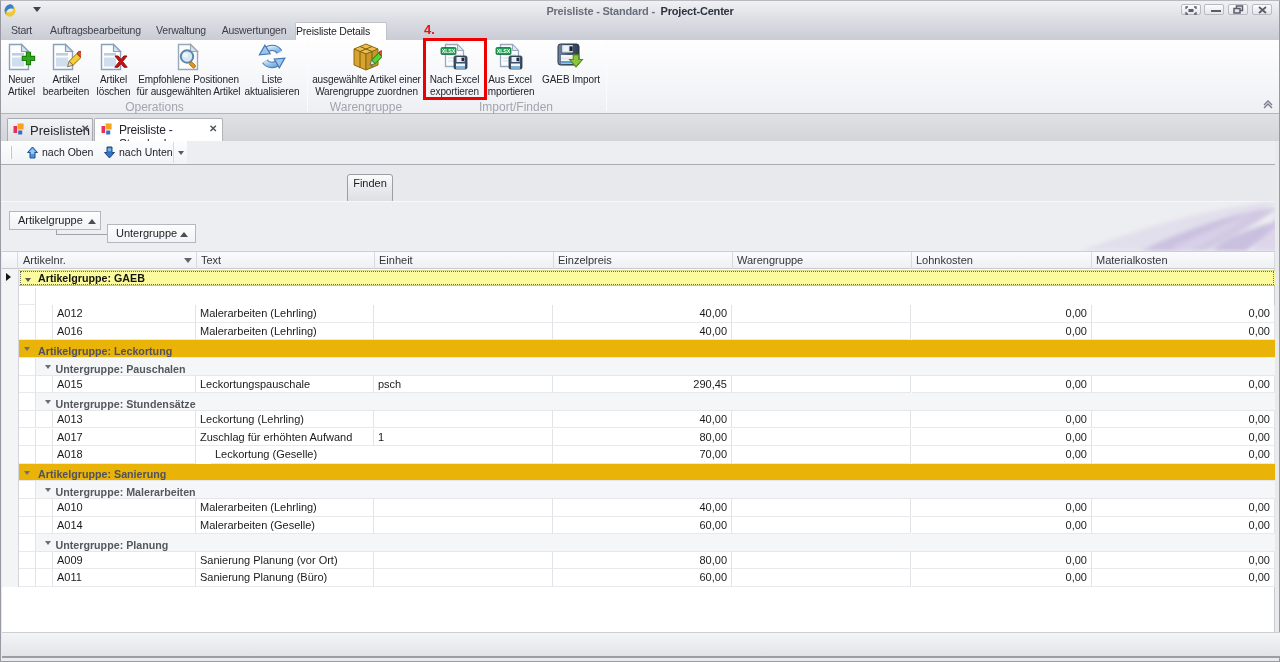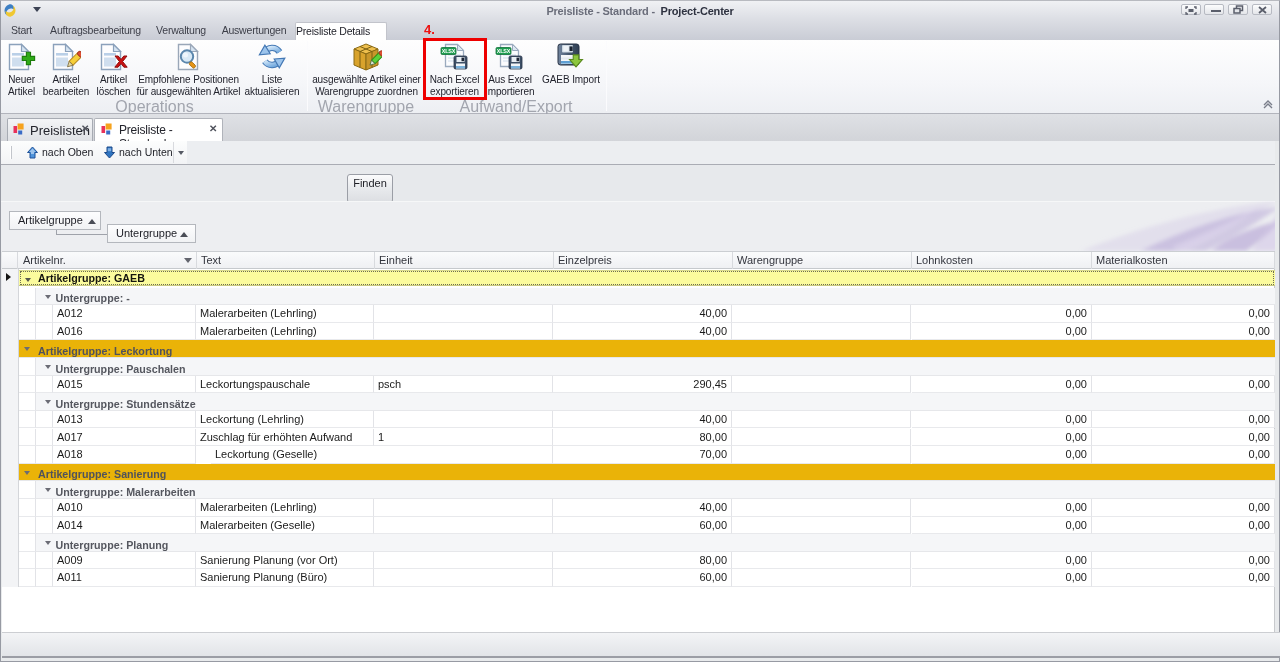--- a/index.html
+++ b/index.html
@@ -13,21 +13,21 @@
 
 #tabrow{left:0;top:21px;width:1278px;height:18px;background:transparent}
 .rtab{top:21px;height:18px;line-height:17px;font-size:10.5px;letter-spacing:-0.2px;color:#3c3e48;text-align:center;white-space:nowrap}
 #acttab{left:294px;top:21px;width:92px;height:18px;background:#fff;border:1px solid #c2c4cb;border-bottom:none;border-radius:2px 2px 0 0;line-height:17px;text-align:left;font-size:10.5px;letter-spacing:-0.2px;color:#23242c;white-space:nowrap}
 
 #ribbon{left:0;top:39px;width:1278px;height:74px;background:linear-gradient(#fefefe,#f5f6f9 60%,#edeff3);border-bottom:1px solid #b2b4bc}
 .rsep{top:1px;width:1px;height:70px;background:#d6d8de;border-right:1px solid #fbfbfd}
 .rbtn{top:2px;height:58px;text-align:center;font-size:10px;letter-spacing:-0.1px;color:#23242e;white-space:nowrap}
 .rbtn .ic{display:block;margin:1px auto 0}
 .rlabel{position:absolute;left:-40px;right:-40px;top:32px;line-height:11.8px}
-.glabel{top:61px;height:12px;font-size:16px;color:#a2a5ae;text-align:center;line-height:12px}
+.glabel{top:61px;height:12px;font-size:12px;color:#a2a5ae;text-align:center;line-height:12px}
 #chev{left:1261px;top:60px}
 #redbox{left:422px;top:37px;width:64px;height:62px;border:3px solid #ee0000}
 #rednum{left:423px;top:21px;font-size:13px;font-weight:bold;color:#ee1111}
 
 #dtabbar{left:0;top:113px;width:1278px;height:27px;background:linear-gradient(#dfe1e5,#d2d4d9)}
 .dtab{top:4px;height:23px;border:1px solid #a7abb3;border-bottom:none;border-radius:2px 2px 0 0;font-size:11px}
 #dtab1{left:6px;width:86px;background:linear-gradient(#f4f5f7,#dfe1e5)}
 #dtab2{left:93px;width:129px;background:#fff;border-color:#b0b3ba}
 .dtx{position:absolute;top:4px;color:#23242c}
 .closex{position:absolute;top:4px;font-size:10px;color:#4f525c;font-weight:bold}
@@ -235,21 +235,21 @@
           <rect x="13.5" y="3.4" width="3.2" height="4.6" fill="#1a2330"></rect>
           <rect x="5" y="12" width="15" height="9" fill="#f4f6f8"></rect>
           <rect x="5" y="14.5" width="15" height="2" fill="#e2e8ee"></rect>
           <rect x="5" y="18" width="15" height="2.6" fill="#5e9fd4"></rect>
           <path d="M22 14 h6 v5 h4 l-7 8 l-7 -8 h4 z" transform="translate(-3,-1) scale(0.92)" fill="#8cc63e" stroke="#5a8a1e" stroke-width="1.2"></path>
         </svg>
         <div class="rlabel" style="">GAEB Import</div>
       </div>
 <div class="abs glabel" style="left:1px;width:305px">Operations</div>
 <div class="abs glabel" style="left:307px;width:116px">Warengruppe</div>
-<div class="abs glabel" style="left:425px;width:180px">Aufwand/Export</div>
+<div class="abs glabel" style="left:425px;width:180px">Import/Finden</div>
 <svg class="abs" id="chev" width="12" height="10" viewBox="0 0 12 10">
         <path d="M2 8 L6 4 L10 8 M2 5 L6 1 L10 5" fill="none" stroke="#7a7e8a" stroke-width="1.4"></path>
       </svg>
 </div>
 <div class="abs" id="rednum">4.</div>
 <div class="abs" id="redbox"></div>
 <div class="abs" id="dtabbar">
 <div class="dtab abs" id="dtab1">
         <svg width="13" height="13" viewBox="0 0 13 13" style="position:absolute;left:5px;top:4px">
           <rect x="0.5" y="3" width="3.6" height="7" fill="#e8315a"></rect>
@@ -322,24 +322,20 @@
       <div class="abs hcell" style="left:1090px;width:183px">Materialkosten</div>
     </div>
 <div class="abs" id="grid">
       <div class="abs" id="gleft"></div>
       <div class="abs grow yellow" style="left:17px;top:0.9px;width:1256px;height:16.6px">
         <span style="position:absolute;left:6px;top:7px;width:0;height:0;border-left:3.5px solid transparent;border-right:3.5px solid transparent;border-top:4.5px solid #55564f"></span>
         <span style="position:absolute;left:19px;top:1.5px;font-weight:bold;color:#14140f;font-size:10.7px">Artikelgruppe: GAEB</span>
       </div>
       <div class="abs" style="left:4px;top:3.9px;width:0;height:0;border-top:4.5px solid transparent;border-bottom:4.5px solid transparent;border-left:5.5px solid #151515"></div>
       <div class="abs" style="left:17px;top:18.5px;width:17px;height:17.6px;background:#fff;border-right:1px solid #e2e3e7;border-bottom:1px solid #e8e9ec"></div>
-      <div class="abs grow sub" style="left:34px;top:18.5px;width:1239px;height:17.6px;line-height:17px">
-        <span style="position:absolute;left:9px;top:7px;width:0;height:0;border-left:3.5px solid transparent;border-right:3.5px solid transparent;border-top:4.5px solid #6b6c75"></span>
-        <span style="position:absolute;left:19.5px;top:2.5px;font-size:10.7px">Untergruppe: -</span>
-      </div>
       <div class="abs grow" style="left:17px;top:36.1px;width:1256px;height:17.6px">
         <div class="abs" style="left:0px;top:0;width:17px;height:100%;background:#fff;border-right:1px solid #e2e3e7;border-bottom:1px solid #e8e9ec"></div>
         <div class="abs" style="left:17px;top:0;width:17px;height:100%;background:#fff;border-right:1px solid #e2e3e7;border-bottom:1px solid #e8e9ec"></div>
         <div class="dcell" style="left:34px;width:143px;padding-left:4px">A012</div>
         <div class="dcell" style="left:177px;width:178px;padding-left:4px">Malerarbeiten (Lehrling)</div>
         <div class="dcell" style="left:355px;width:179px;padding-left:4px"></div>
         <div class="dcell num" style="left:534px;width:179px">40,00</div>
         <div class="dcell" style="left:713px;width:179px"></div>
         <div class="dcell num" style="left:893px;width:180px">0,00</div>
         <div class="dcell num" style="left:1073px;width:183px">0,00</div>

